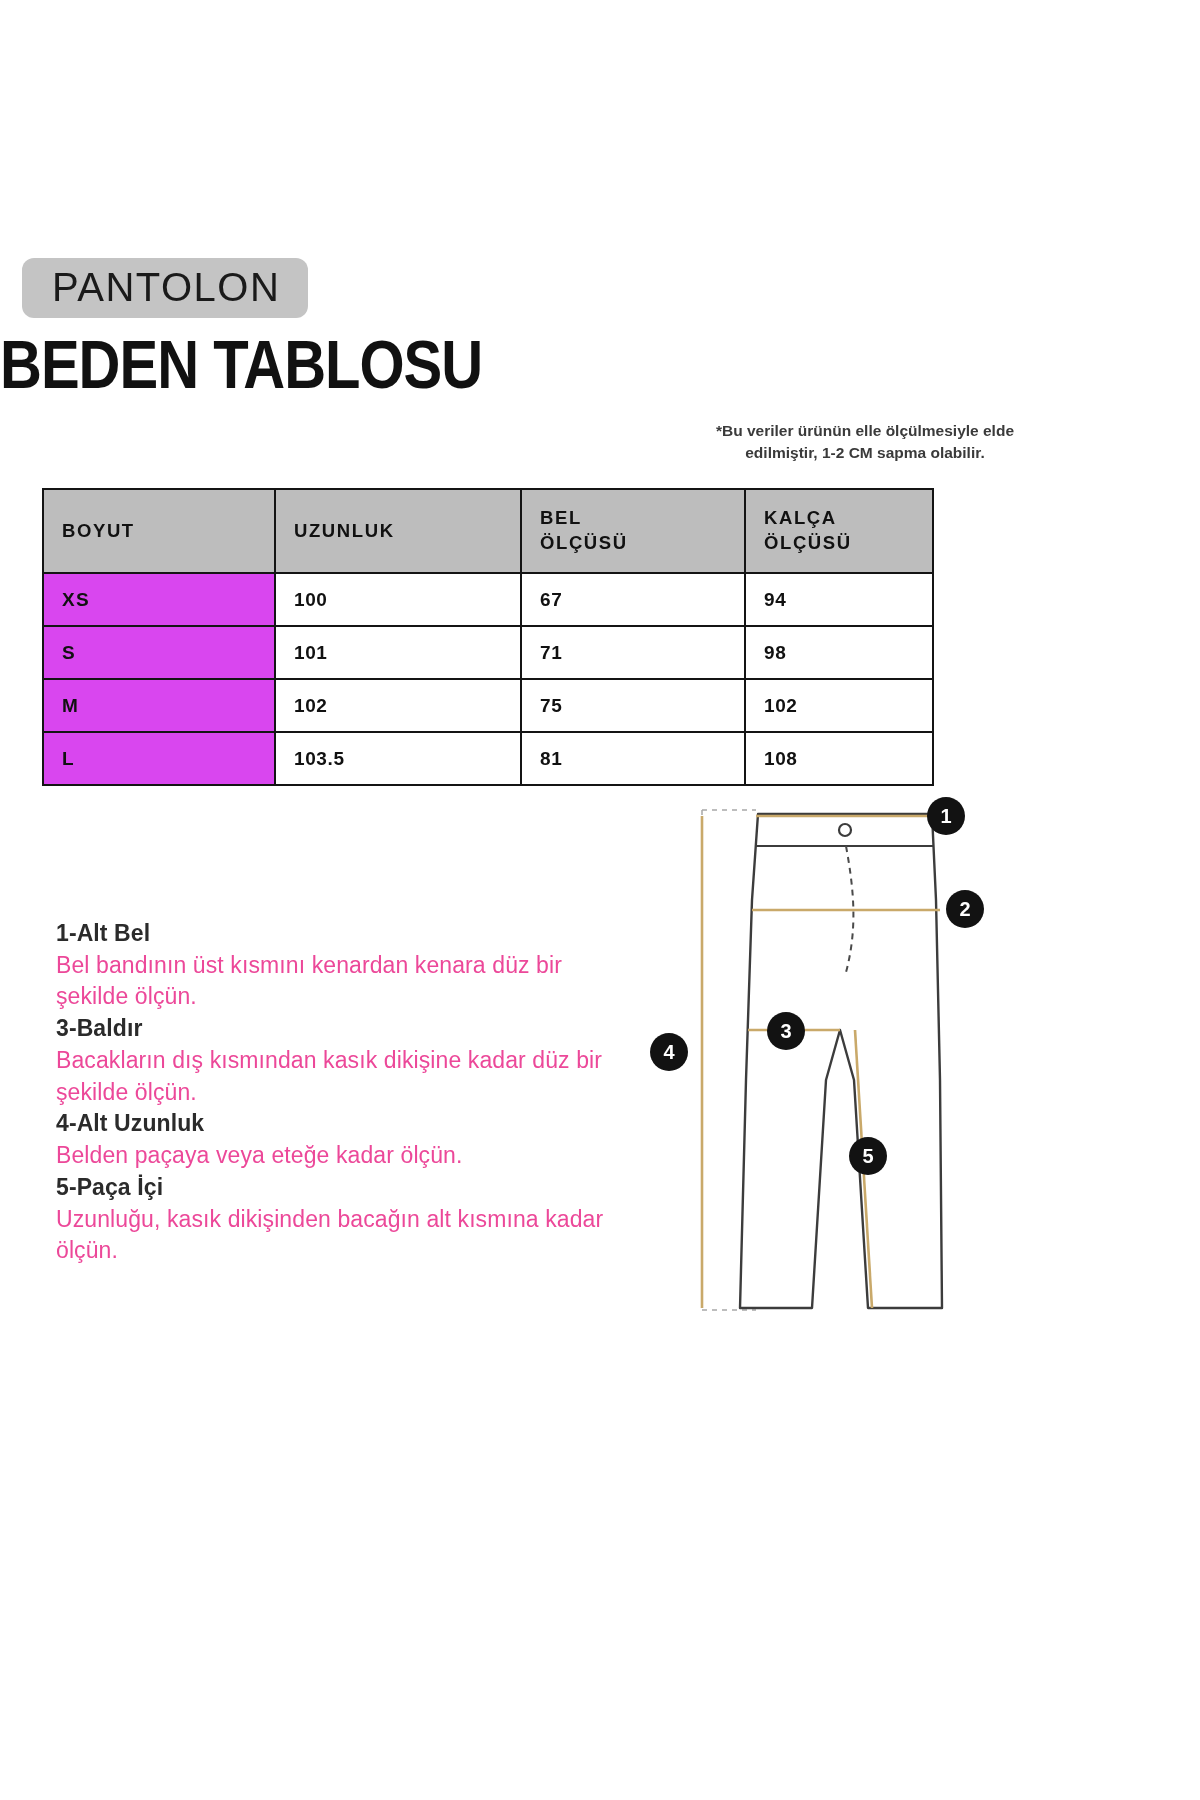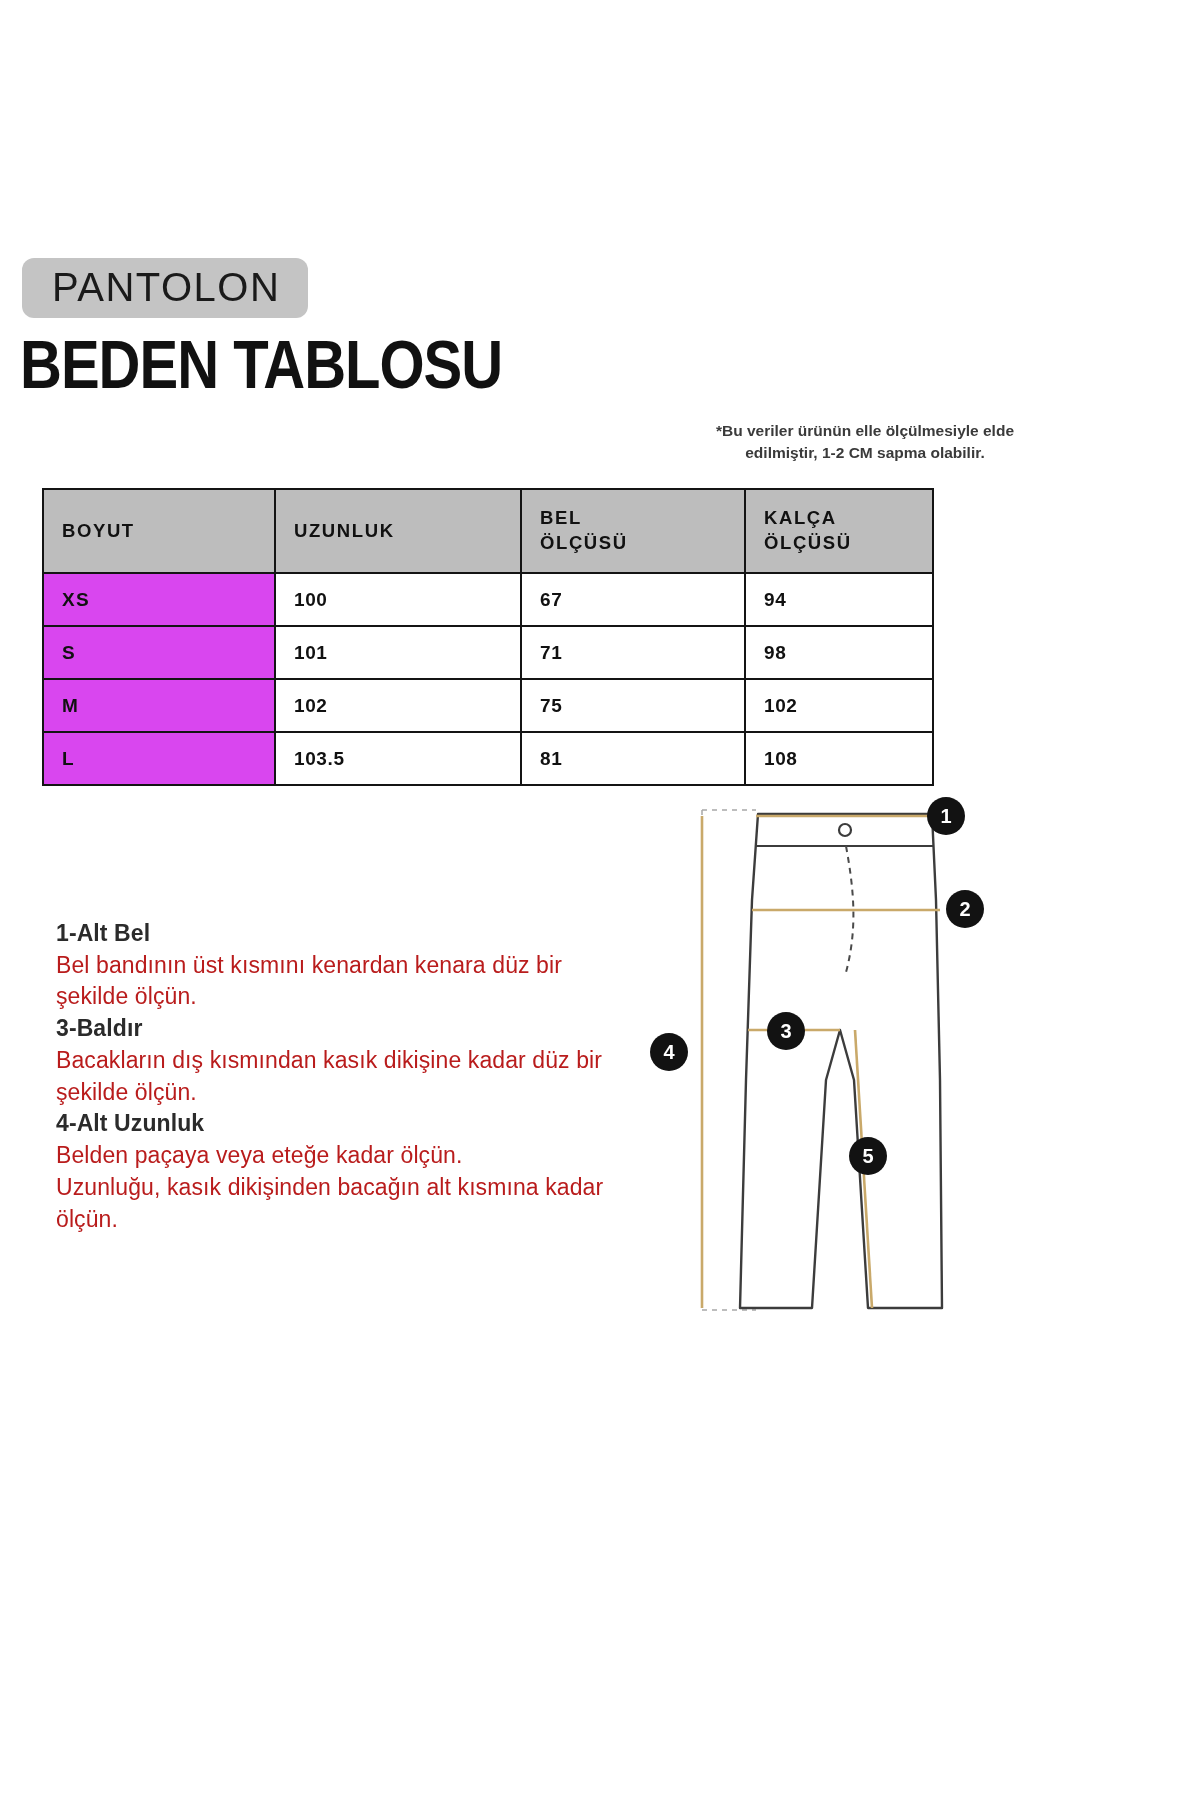--- a/index.html
+++ b/index.html
@@ -34,21 +34,20 @@
     padding: 9px 28px 11px 30px;
     font-size: 40px;
     font-weight: 400;
     letter-spacing: 1.5px;
     line-height: 1;
     font-family: "Liberation Sans", sans-serif;
   }
   .title-row {
     position: relative;
     margin-top: 12px;
-    padding-left: 20px;
     height: 70px;
   }
   .main-title {
     font-size: 58px;
     font-weight: bold;
     letter-spacing: -1px;
     color: #111111;
     line-height: 1;
     font-family: "Liberation Sans", sans-serif;
     transform: scaleY(1.18);
@@ -123,21 +122,21 @@
   .instr-title {
     font-size: 23px;
     font-weight: bold;
     color: #2b2b2b;
     line-height: 1.38;
     letter-spacing: 0.1px;
   }
   .instr-body {
     font-size: 23px;
     font-weight: 400;
-    color: #b91c1c;
+    color: #ec4899;
     line-height: 1.38;
     letter-spacing: 0.1px;
   }
 
   
   .diagram {
     position: absolute;
     left: 640px; top: 780px;
     width: 420px; height: 560px;
   }
@@ -238,20 +237,21 @@
     </div>
     <div>
       <div class="instr-title">3-Baldır</div>
       <div class="instr-body">Bacakların dış kısmından kasık dikişine kadar düz bir şekilde ölçün.</div>
     </div>
     <div>
       <div class="instr-title">4-Alt Uzunluk</div>
       <div class="instr-body">Belden paçaya veya eteğe kadar ölçün.</div>
     </div>
     <div>
+      <div class="instr-title">5-Paça İçi</div>
       <div class="instr-body">Uzunluğu, kasık dikişinden bacağın alt kısmına kadar ölçün.</div>
     </div>
   </div>
 
   <div class="diagram">
     <svg width="420" height="560" viewBox="0 0 420 560">
 
       <g stroke="#a8a8a8" stroke-width="1.5" fill="none" stroke-dasharray="5,5">
         <line x1="62" y1="30" x2="62" y2="530"></line>
         <line x1="62" y1="30" x2="116" y2="30"></line>

